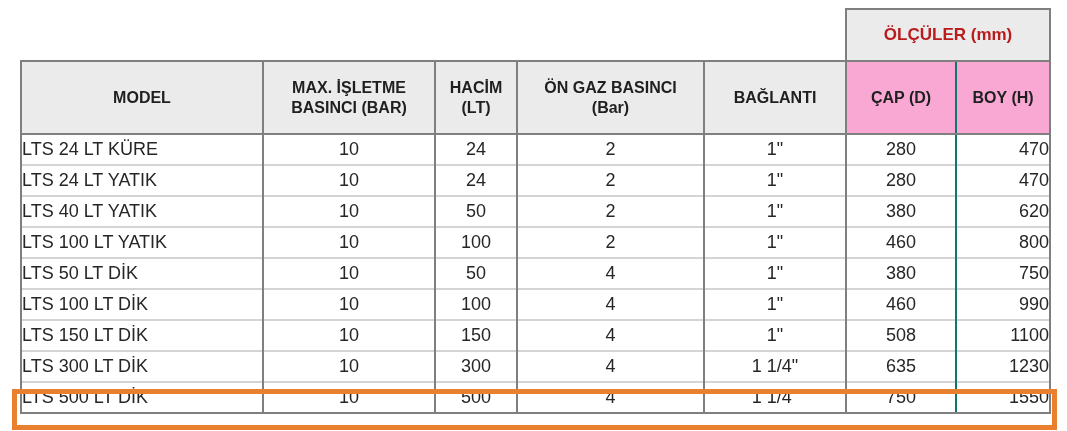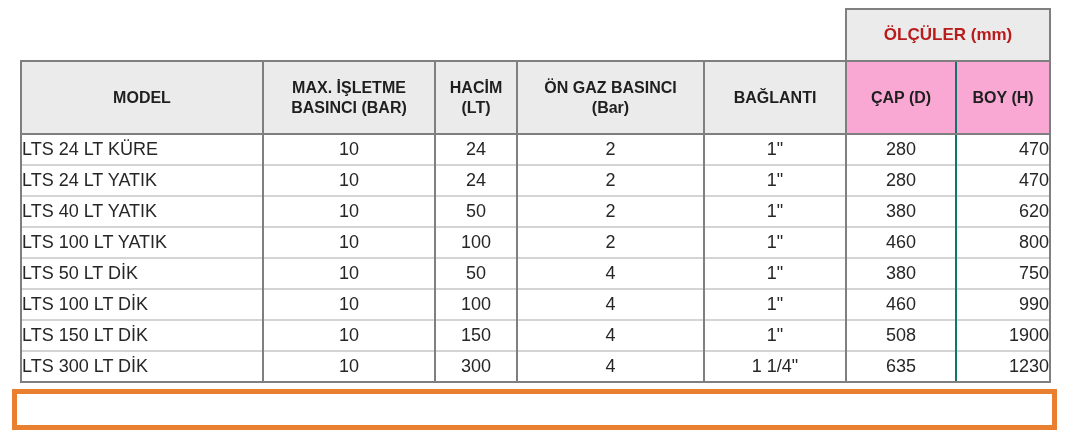--- a/index.html
+++ b/index.html
@@ -179,29 +179,38 @@
           <td class="col5 bld">460</td>
           <td class="col6 bll bro">990</td>
         </tr>
         <tr>
           <td class="col0 blo">LTS 150 LT DİK</td>
           <td class="col1 bld">10</td>
           <td class="col2 bld">150</td>
           <td class="col3 bld">4</td>
           <td class="col4 bld">1"</td>
           <td class="col5 bld">508</td>
-          <td class="col6 bll bro">1900</td>
+          <td class="col6 bll bro">1100</td>
         </tr>
         <tr>
           <td class="col0 blo">LTS 300 LT DİK</td>
           <td class="col1 bld">10</td>
           <td class="col2 bld">300</td>
           <td class="col3 bld">4</td>
           <td class="col4 bld">1 1/4"</td>
           <td class="col5 bld">635</td>
           <td class="col6 bll bro">1230</td>
         </tr>
+        <tr>
+          <td class="col0 blo">LTS 500 LT DİK</td>
+          <td class="col1 bld">10</td>
+          <td class="col2 bld">500</td>
+          <td class="col3 bld">4</td>
+          <td class="col4 bld">1 1/4"</td>
+          <td class="col5 bld">750</td>
+          <td class="col6 bll bro">1550</td>
+        </tr>
       </tbody>
   </table>
 
   <div class="highlight-box" style="border-color: rgb(232, 128, 47);"></div>
 
 </div>
 
 </body></html>

